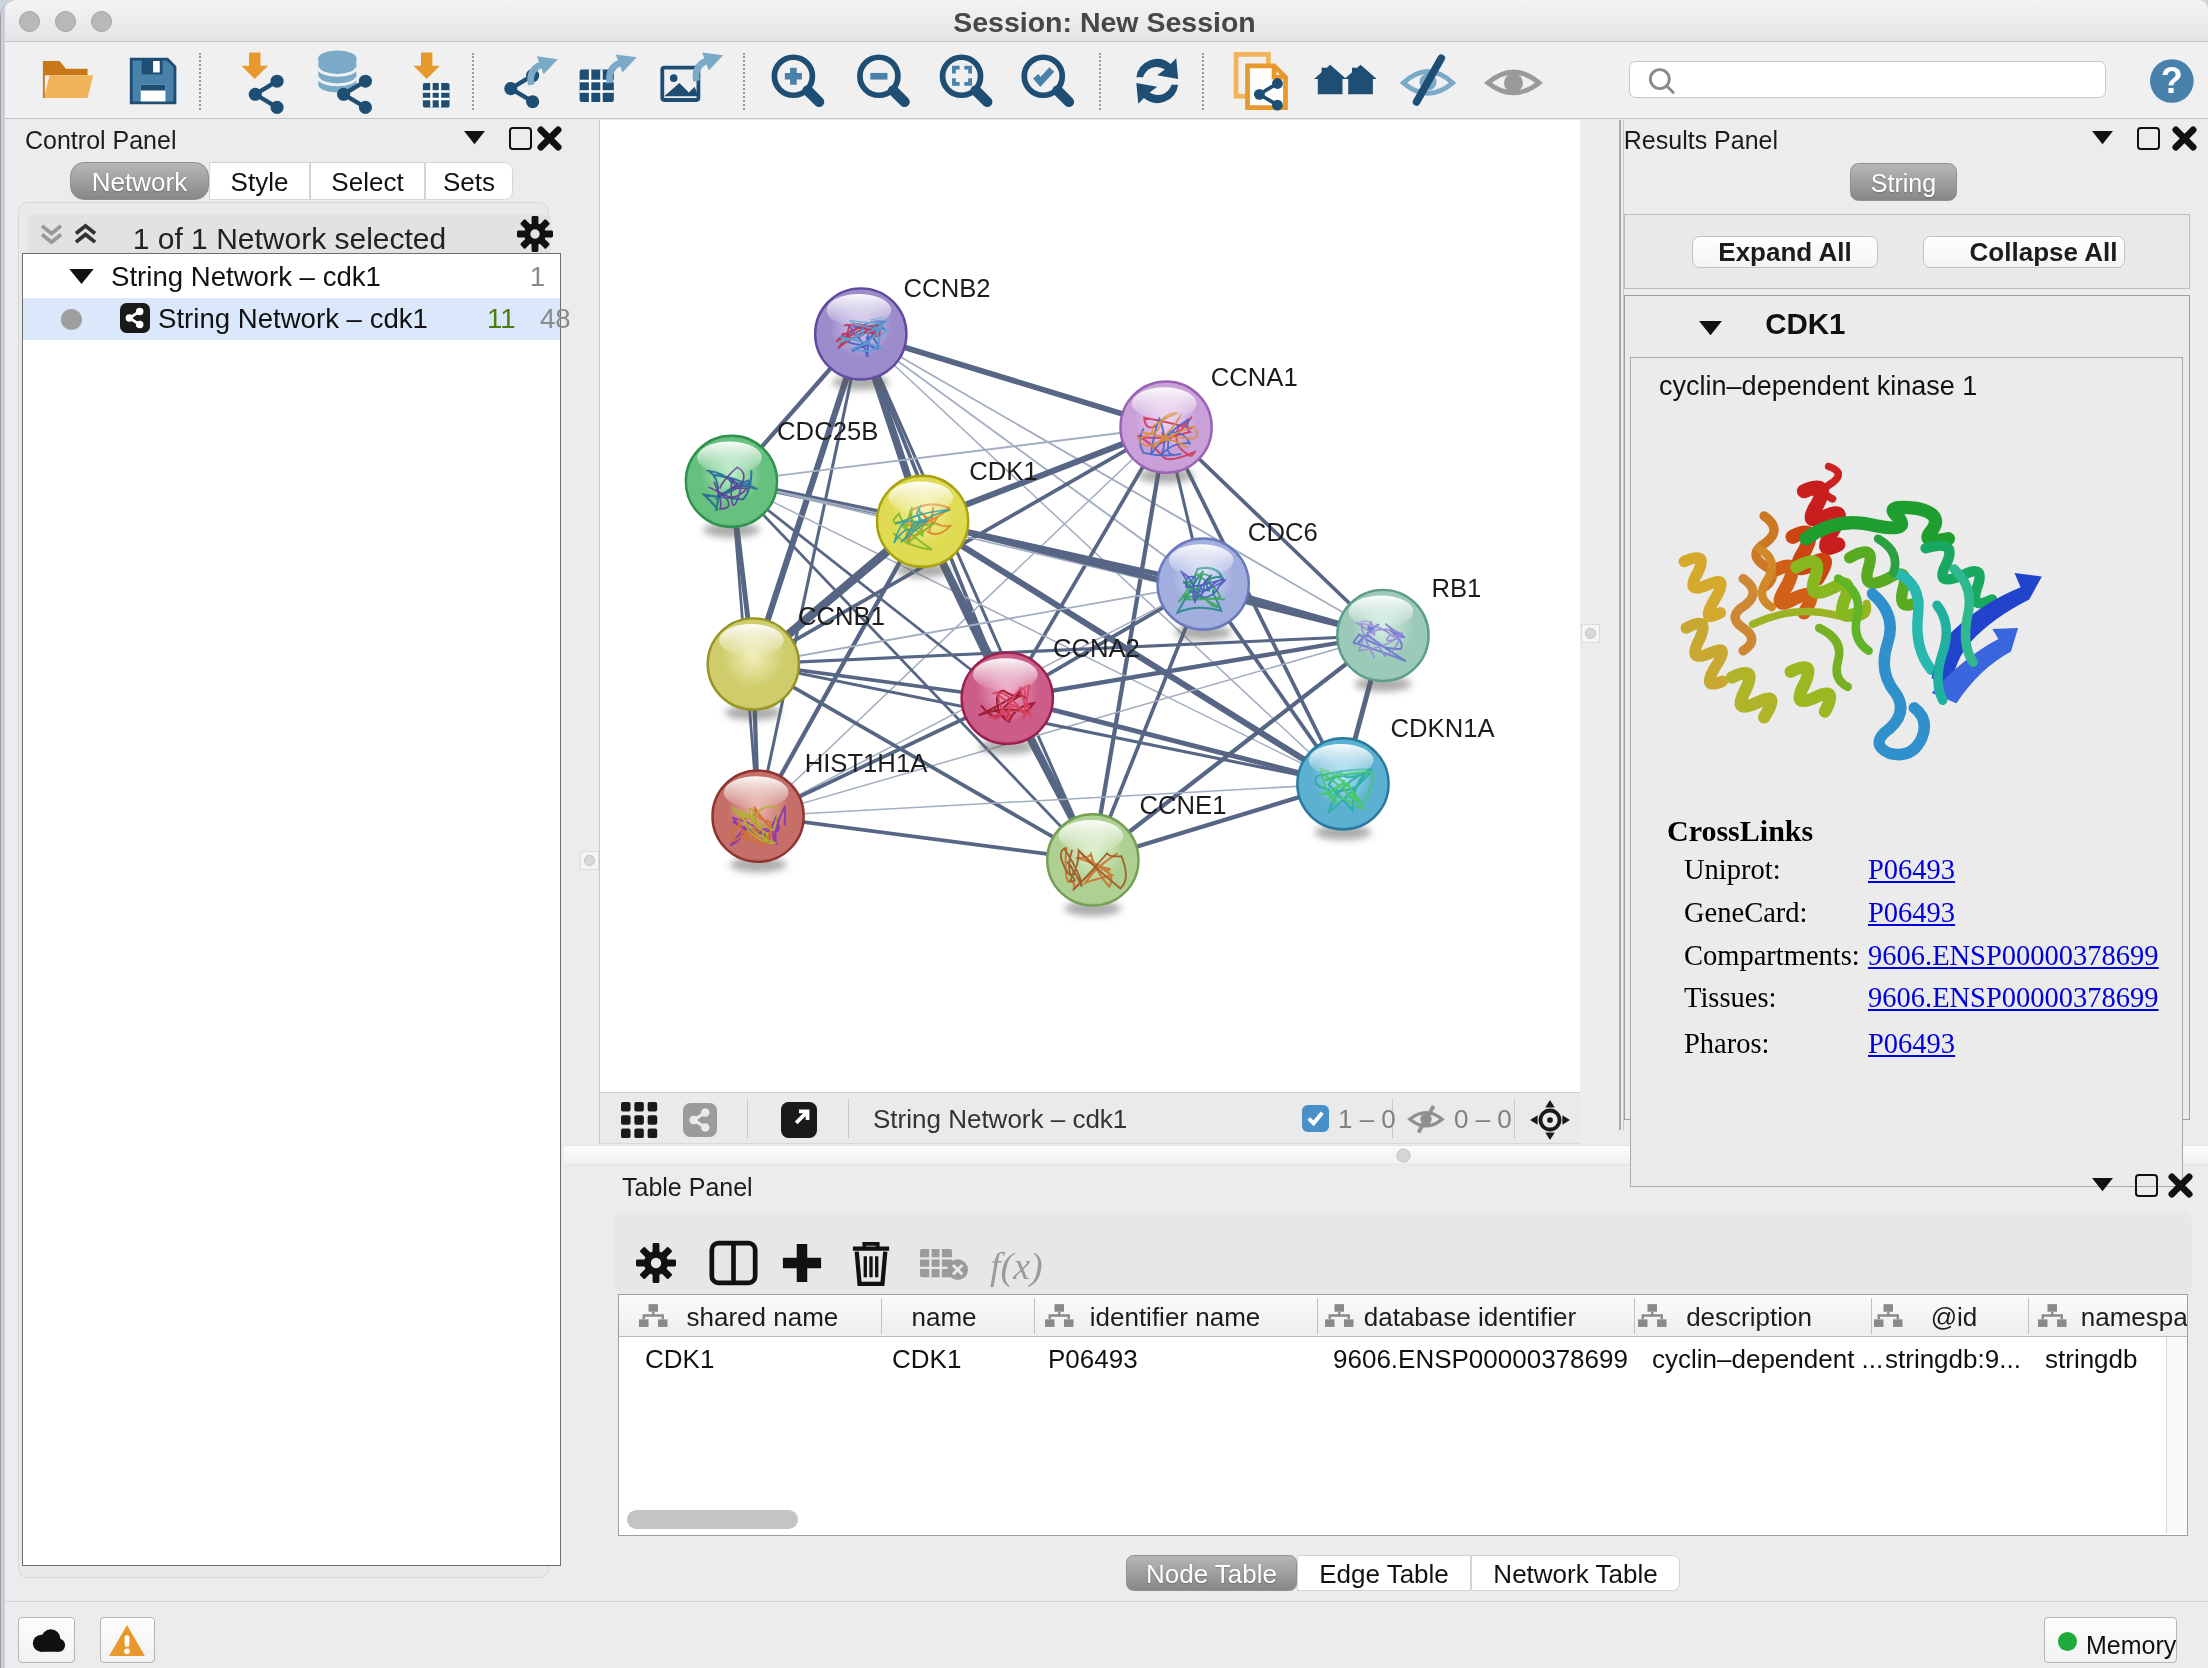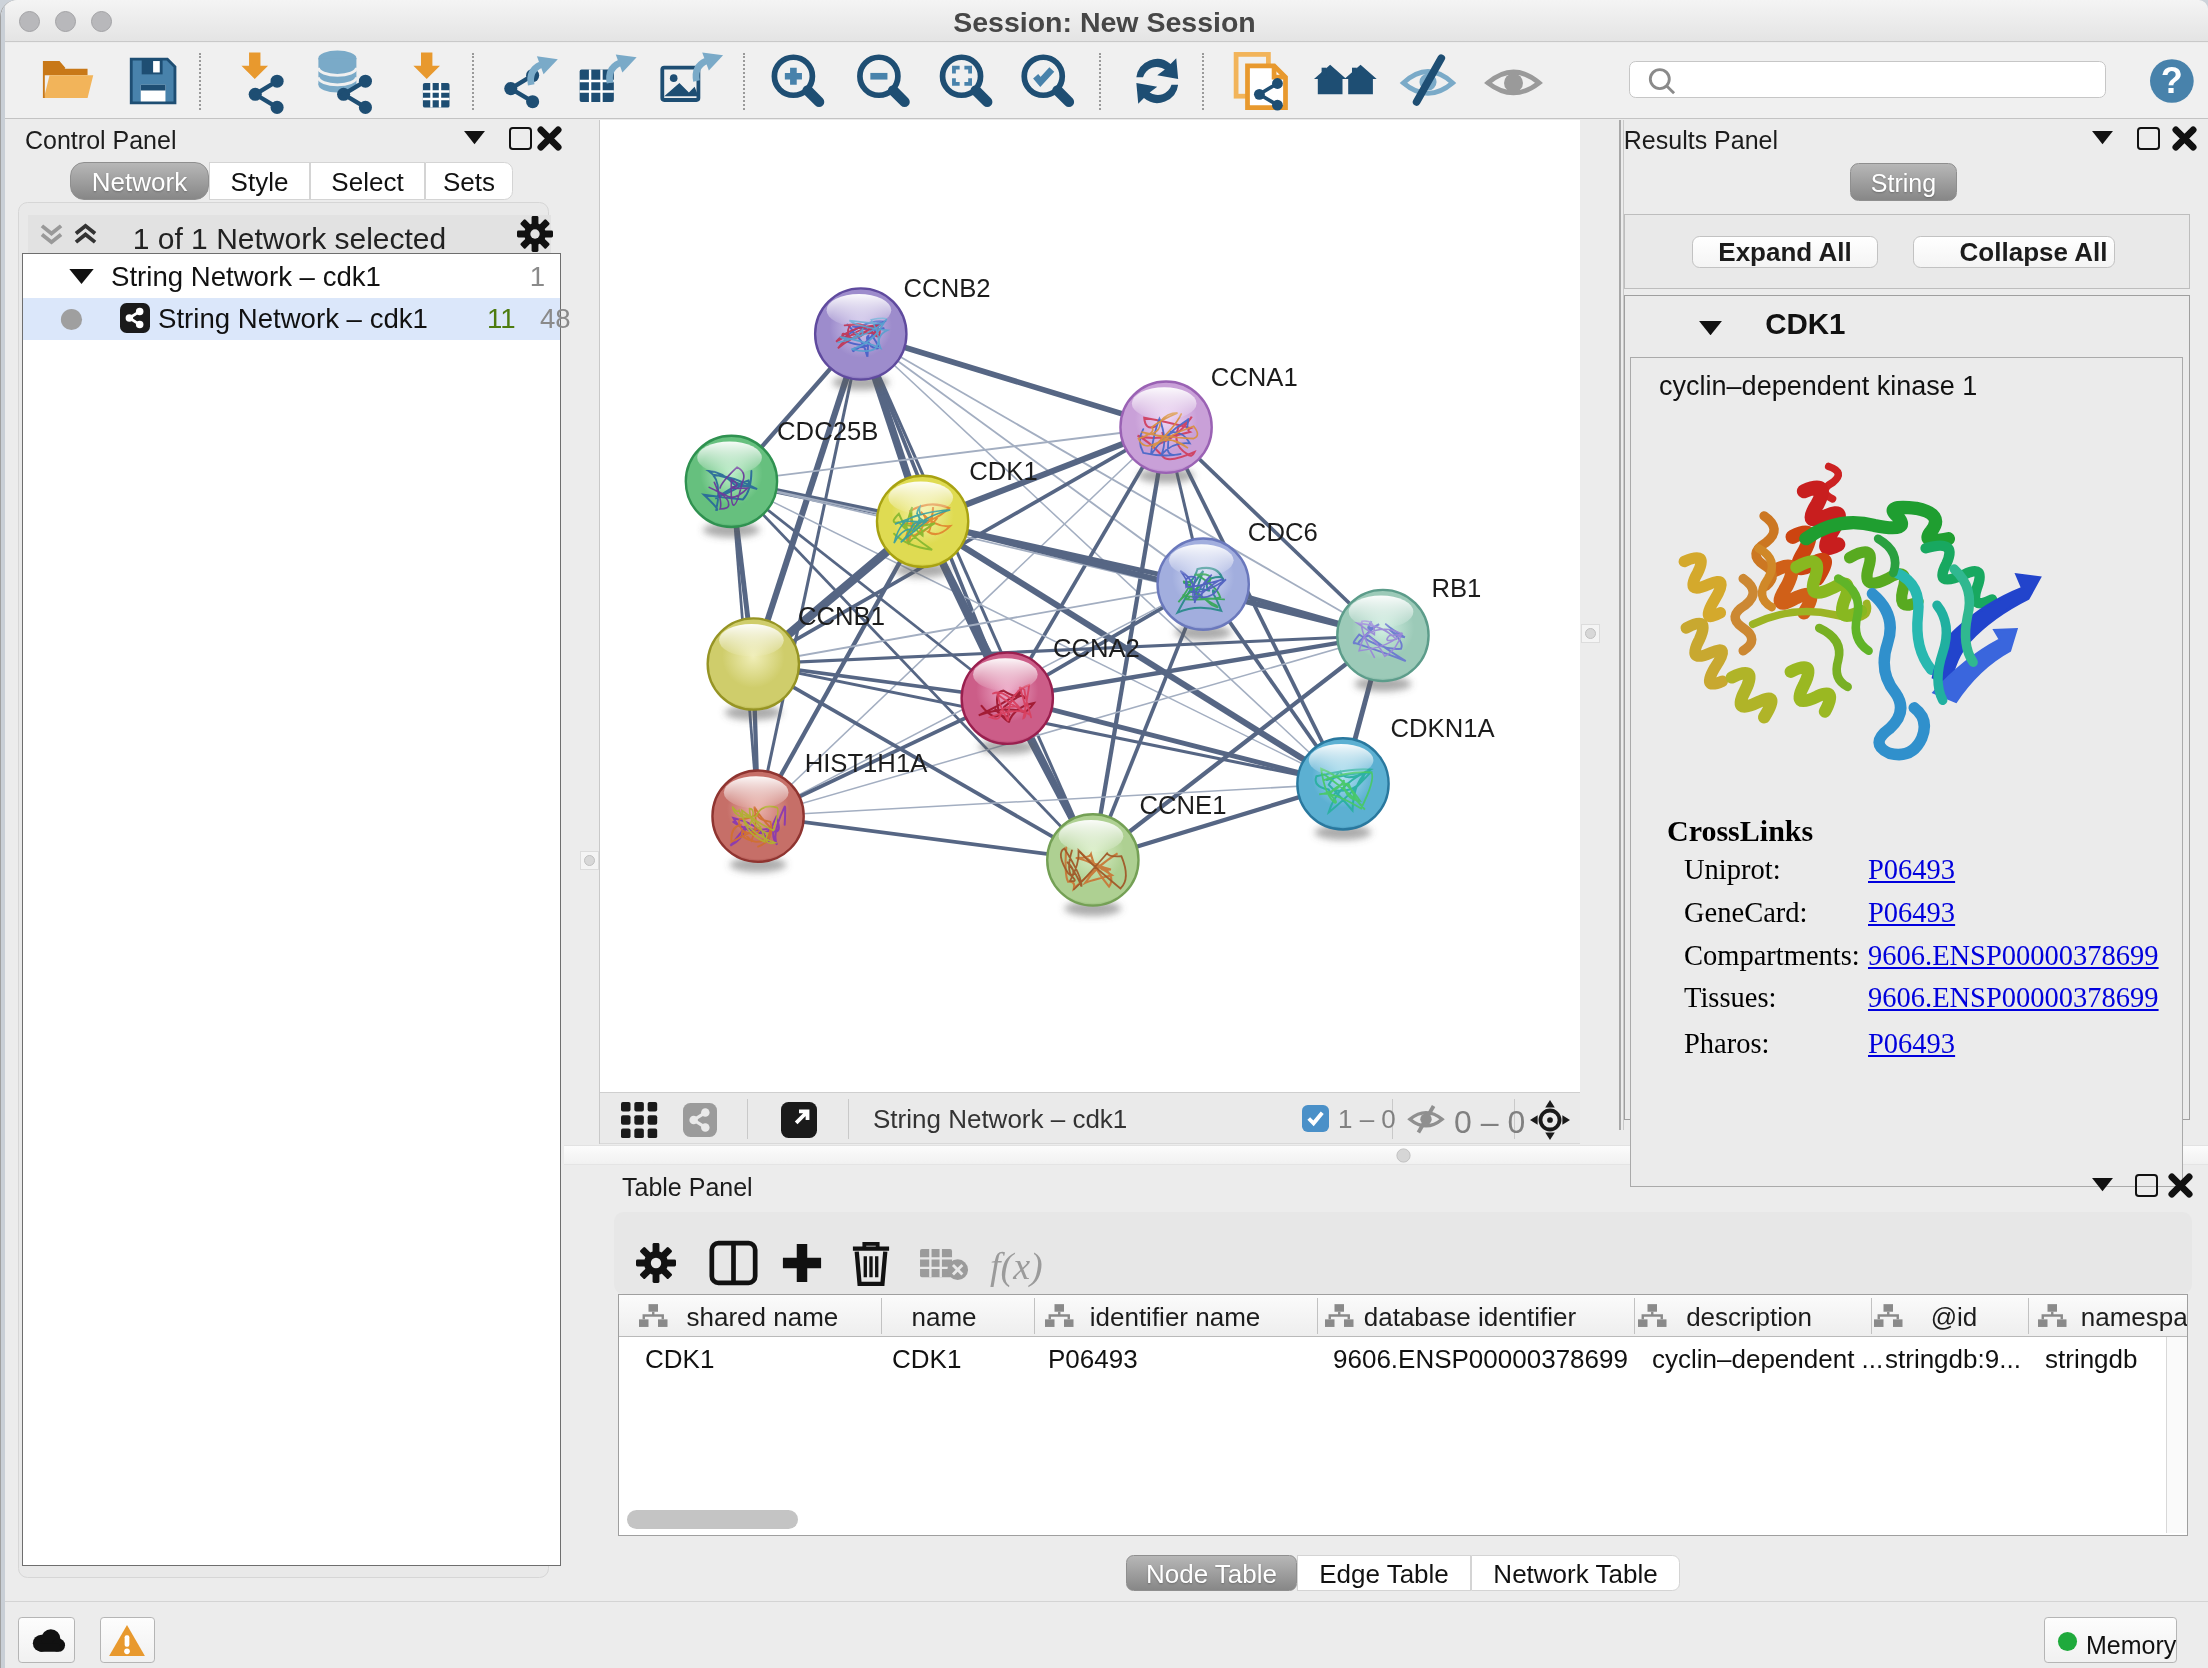--- a/index.html
+++ b/index.html
@@ -496,21 +496,21 @@
 <svg style="position:absolute;left:702px;top:12.4px" width="27" height="27" viewBox="0 0 28 28">
 <rect width="28" height="28" rx="6" fill="#4a90c8"></rect>
 <path d="M7 14 L12 19 L21 8" stroke="#fff" stroke-width="4" fill="none"></path>
 </svg>
 <div style="position:absolute;left:738px;top:11.4px;font-size:26px;color:#808080;">1 – 0</div>
 <svg style="position:absolute;left:807px;top:12.4px" width="38" height="28.5" viewBox="0 0 40 30">
 <path d="M3 15 Q20 1 37 15 Q20 29 3 15 Z" fill="none" stroke="#8f8f8f" stroke-width="3.5"></path>
 <circle cx="20" cy="15" r="6" fill="#8f8f8f"></circle>
 <line x1="28" y1="1" x2="12" y2="29" stroke="#8f8f8f" stroke-width="4"></line>
 </svg>
-<div style="position:absolute;left:854px;top:11.4px;font-size:32px;color:#808080;">0 – 0</div>
+<div style="position:absolute;left:854px;top:11.4px;font-size:26px;color:#808080;">0 – 0</div>
 <svg style="position:absolute;left:930px;top:6.7px" width="40" height="40" viewBox="0 0 42 42">
 <circle cx="21" cy="21" r="10" fill="none" stroke="#1a1a1a" stroke-width="4"></circle>
 <circle cx="21" cy="21" r="3" fill="#1a1a1a"></circle>
 <g fill="#1a1a1a">
           <path d="M21 0 L26 8 L16 8 Z"></path>
           <path d="M21 42 L26 34 L16 34 Z"></path>
           <path d="M0 21 L8 16 L8 26 Z"></path>
           <path d="M42 21 L34 16 L34 26 Z"></path>
         </g>
 </svg>
@@ -532,21 +532,21 @@
 <svg style="position:absolute;left:472px;top:11.4px" width="21" height="13.3" viewBox="0 0 22 14">
         <path d="M0 0 L22 0 L11.0 14 Z" fill="#111"></path>
       </svg>
 <div style="position:absolute;left:517px;top:6.7px;width:23px;height:23px;border:2.9px solid #111;border-radius:3.8px;"></div>
 <svg style="position:absolute;left:552px;top:5.7px" width="25" height="25" viewBox="0 0 26 26">
         <path d="M4 4 L22 22 M22 4 L4 22" stroke="#111" stroke-width="7" stroke-linecap="round"></path>
       </svg>
 <div class="tabtxt seltab" style="left:230px;top:43px;width:107px;height:38px;line-height:38px;border-radius:8.6px;font-size:25px;">String</div>
 <div id="resbox1"></div>
 <div class="rbtn" style="left:72px;top:116px;width:186px;">Expand All</div>
-<div class="rbtn" style="left:293px;top:116px;width:202px;padding-left:39px;">Collapse All</div>
+<div class="rbtn" style="left:303px;top:116px;width:202px;padding-left:39px;">Collapse All</div>
 <div id="resbox2">
 <svg style="position:absolute;left:74px;top:25px" width="23" height="14.3" viewBox="0 0 24 15">
           <path d="M0 0 L24 0 L12.0 15 Z" fill="#111"></path>
         </svg>
 <div style="position:absolute;left:0px;top:11.4px;width:361px;text-align:center;font-size:29.5px;font-weight:700;color:#111;">CDK1</div>
 <div id="resinner">
 <div style="position:absolute;left:28.5px;top:13.3px;font-size:27px;color:#111;">cyclin–dependent kinase 1</div>
 </div>
 </div>
 </div>

